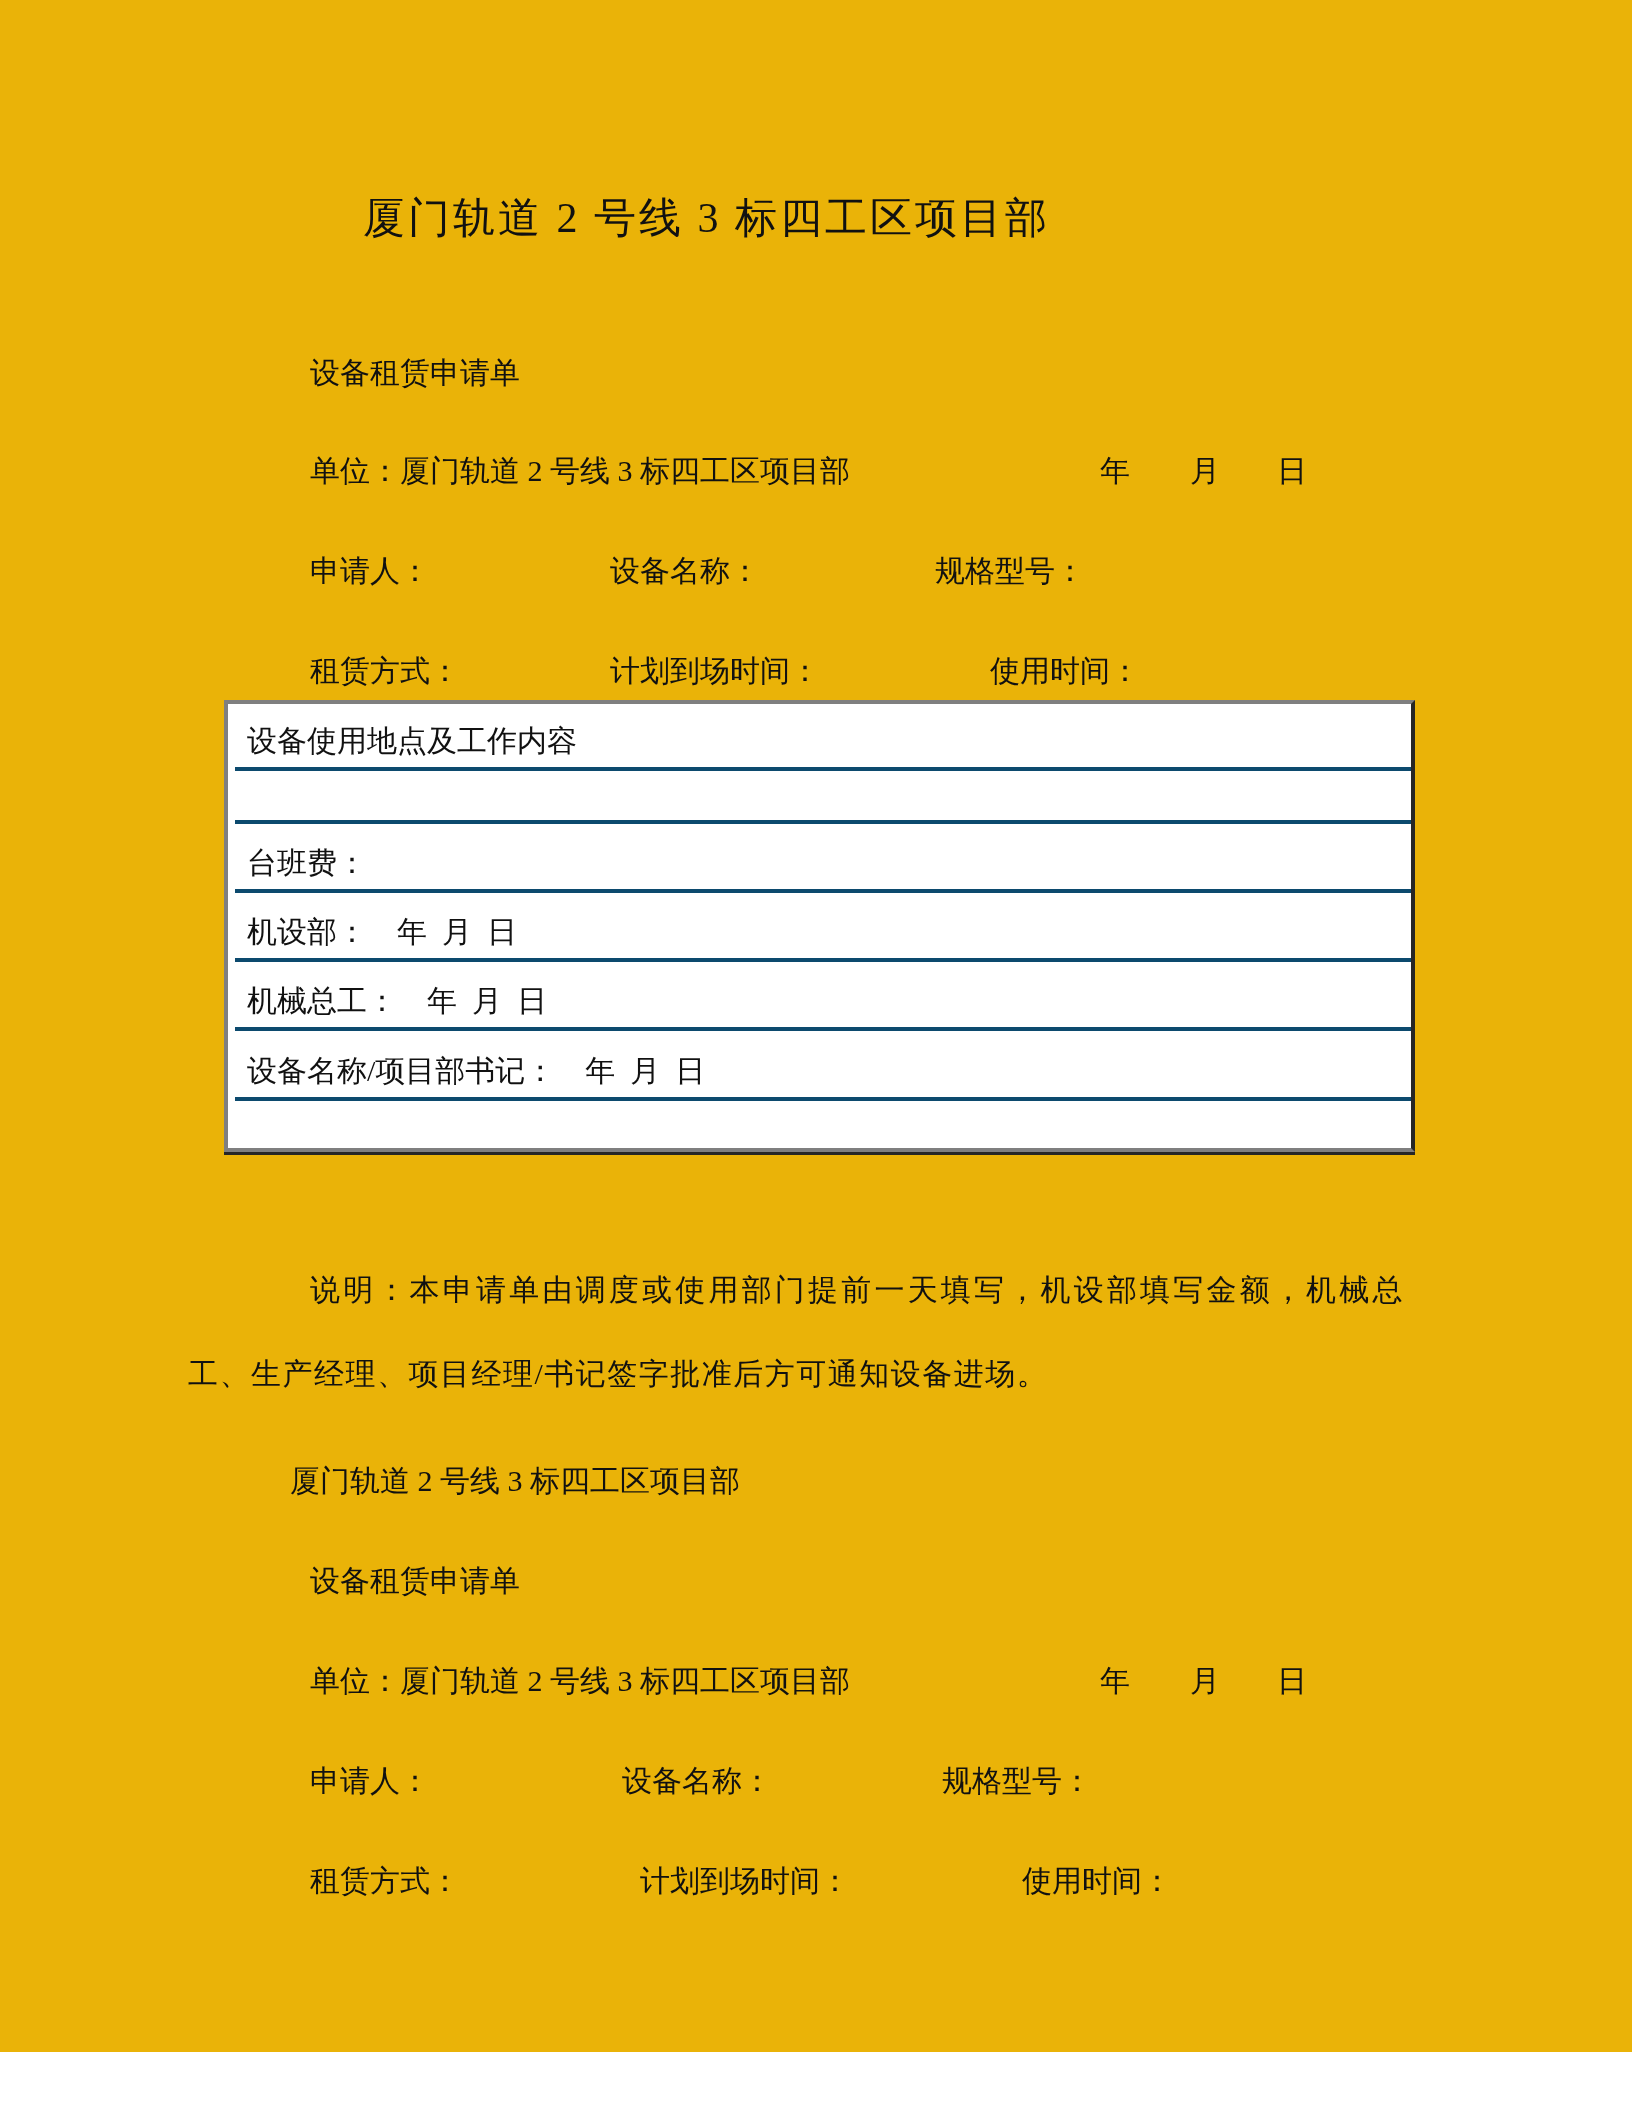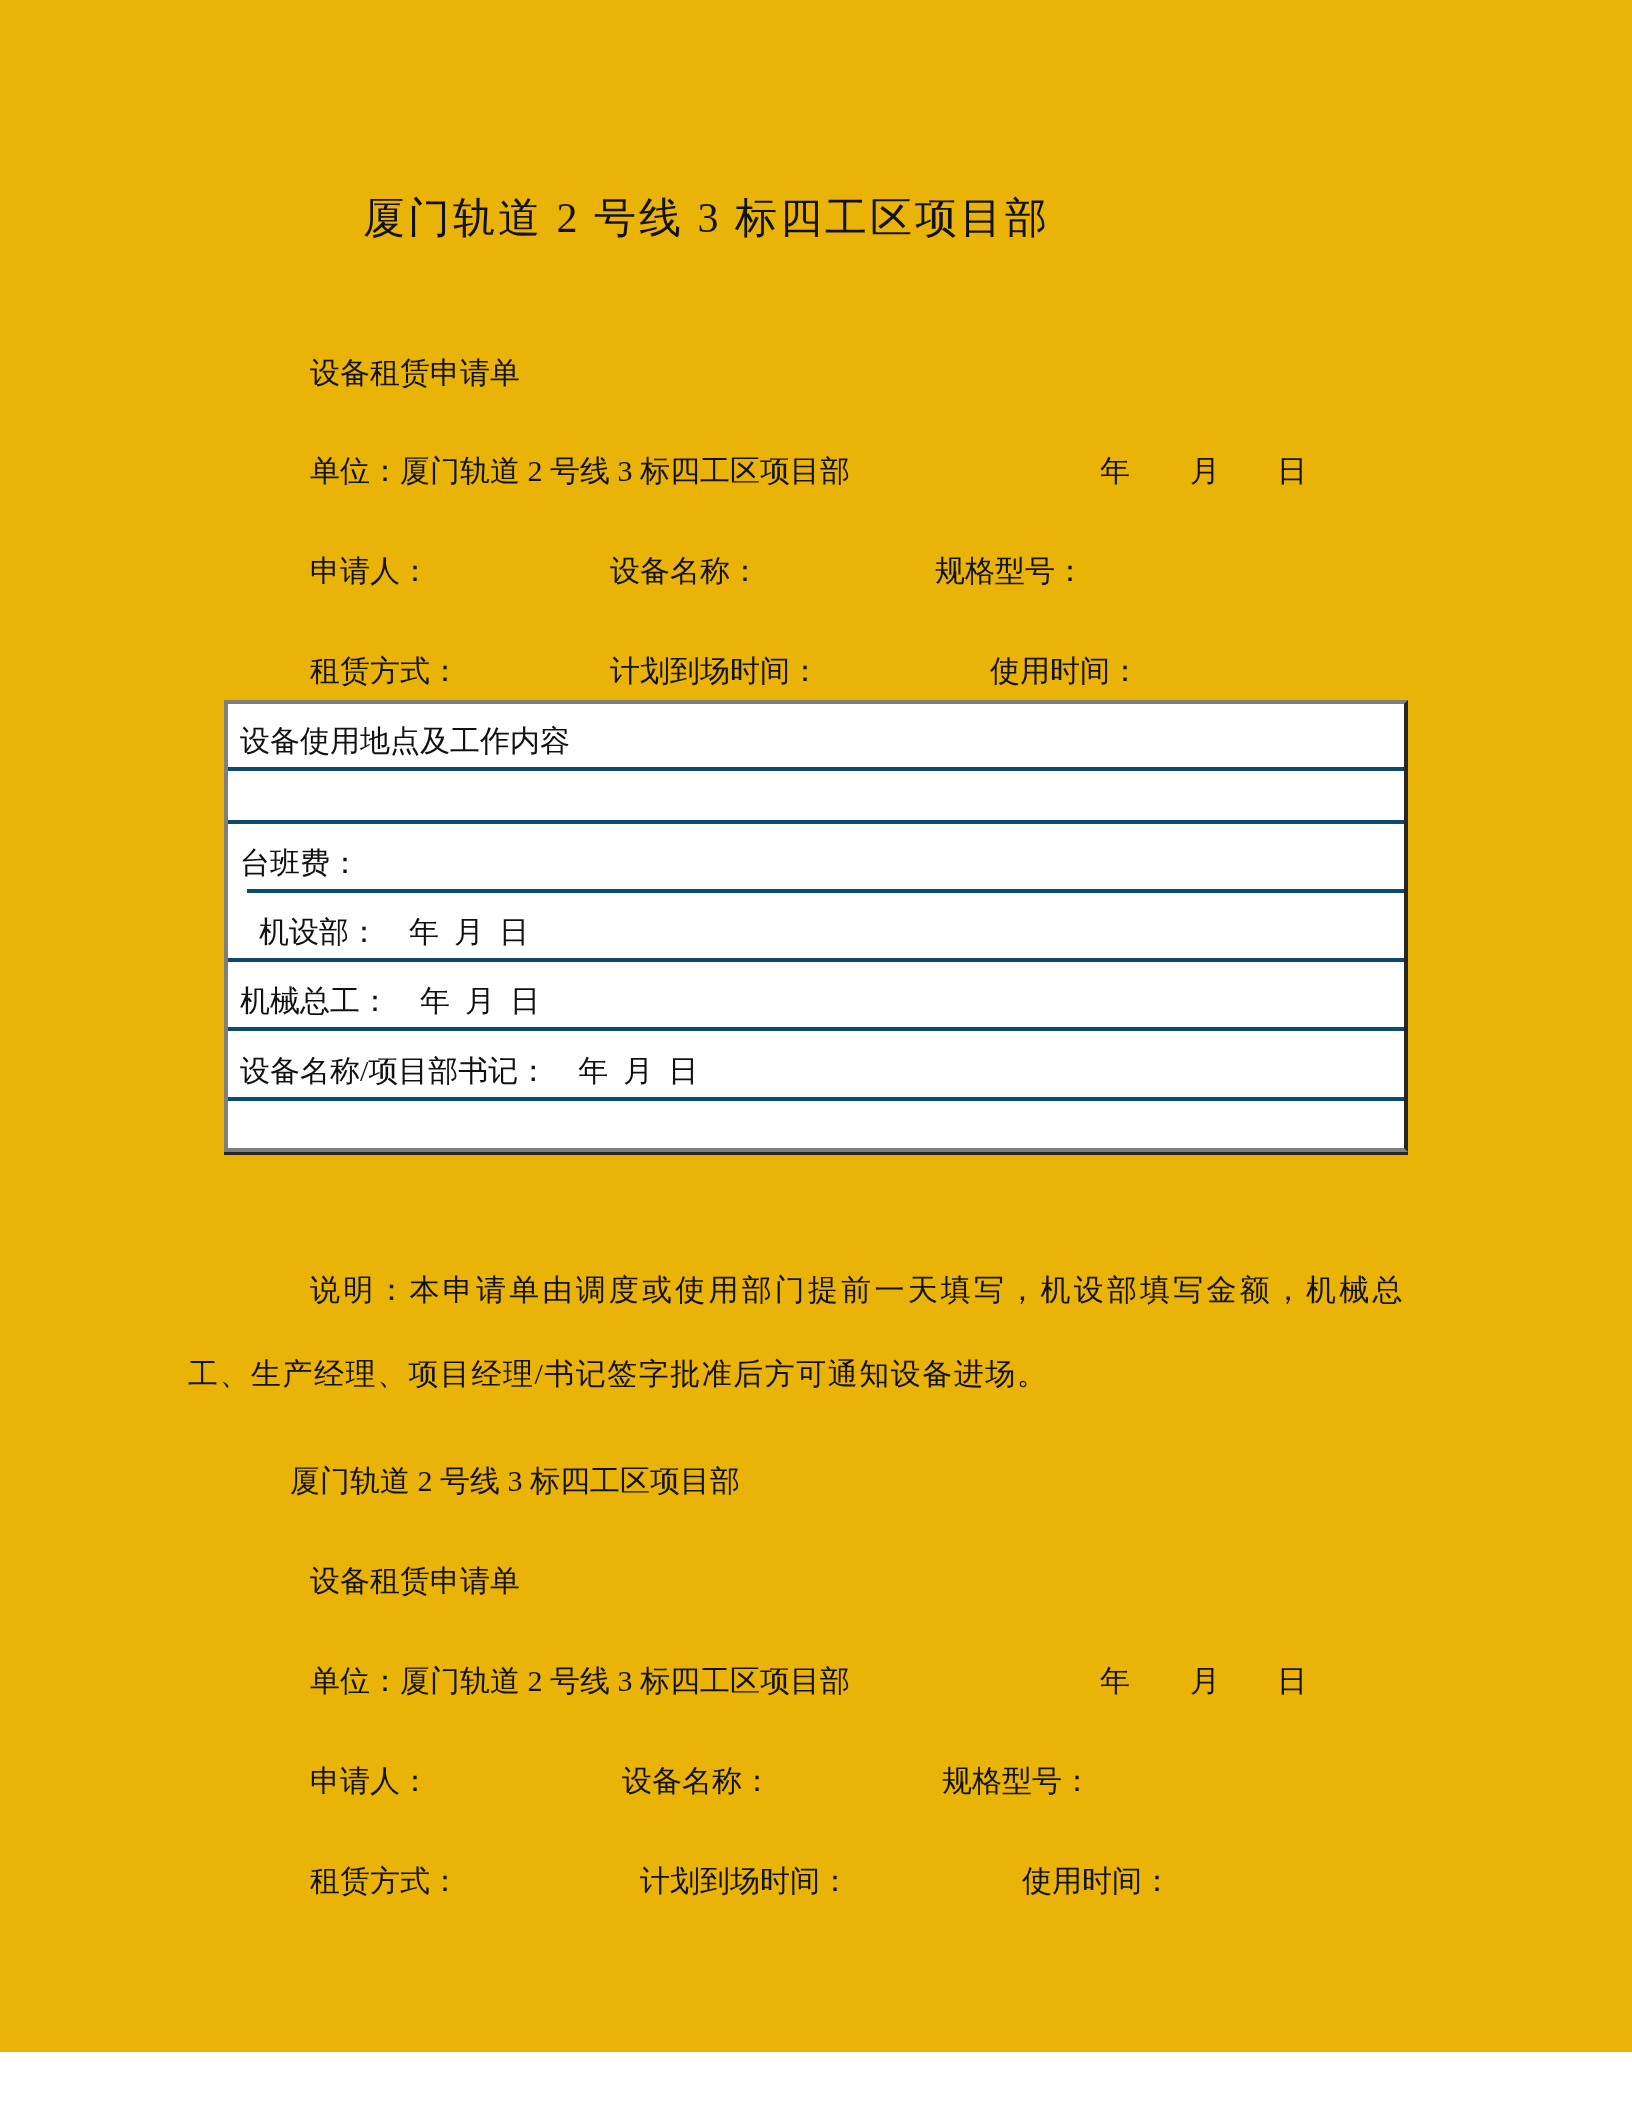--- a/index.html
+++ b/index.html
@@ -49,34 +49,35 @@
 
   .form-table {
     position: absolute;
     top: 700px;
     left: 224px;
     width: 1176px;
     border: 4px solid #7f7f7f;
     border-right: 4px solid #262626;
     box-shadow: 0 3px 0 0 #262626;
     background: #ffffff;
+    padding-left: 7px;
   }
   .trow {
     display: flex;
     align-items: flex-end;
     padding: 0 10px 5px 12px;
     font-size: 30px;
     white-space: pre;
     box-sizing: content-box;
   }
   .trow + .trow { border-top: 4px solid #0c4a6e; }
   .r0 { height: 58px; }
   .r1 { height: 44px; }
   .r2 { height: 60px; }
-  .r3 { height: 60px; margin-left: 19px; }
+  .r3 { height: 60px; }
   .r4 { height: 60px; }
   .r5 { height: 59px; }
   .r6 { height: 61px; }
   .r7 { height: 42px; }
 
   .note {
     position: absolute;
     top: 1248px;
     left: 188px;
     width: 1216px;

